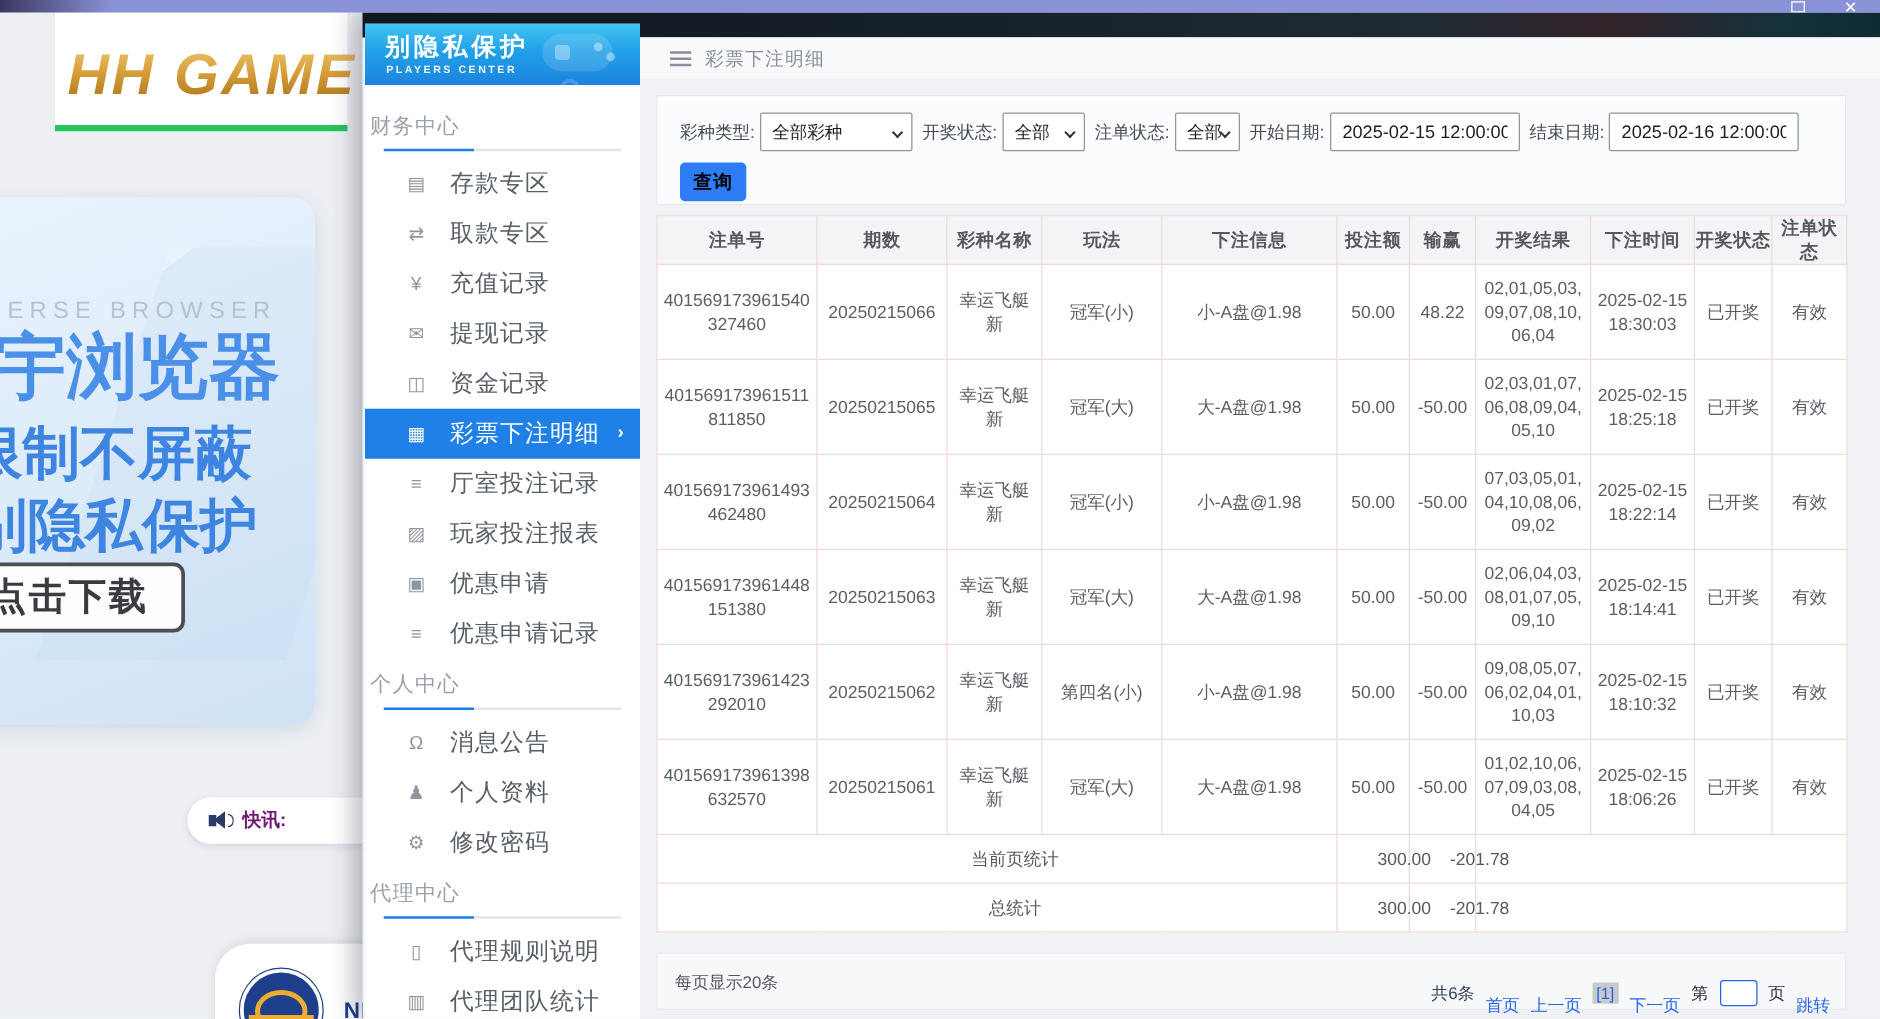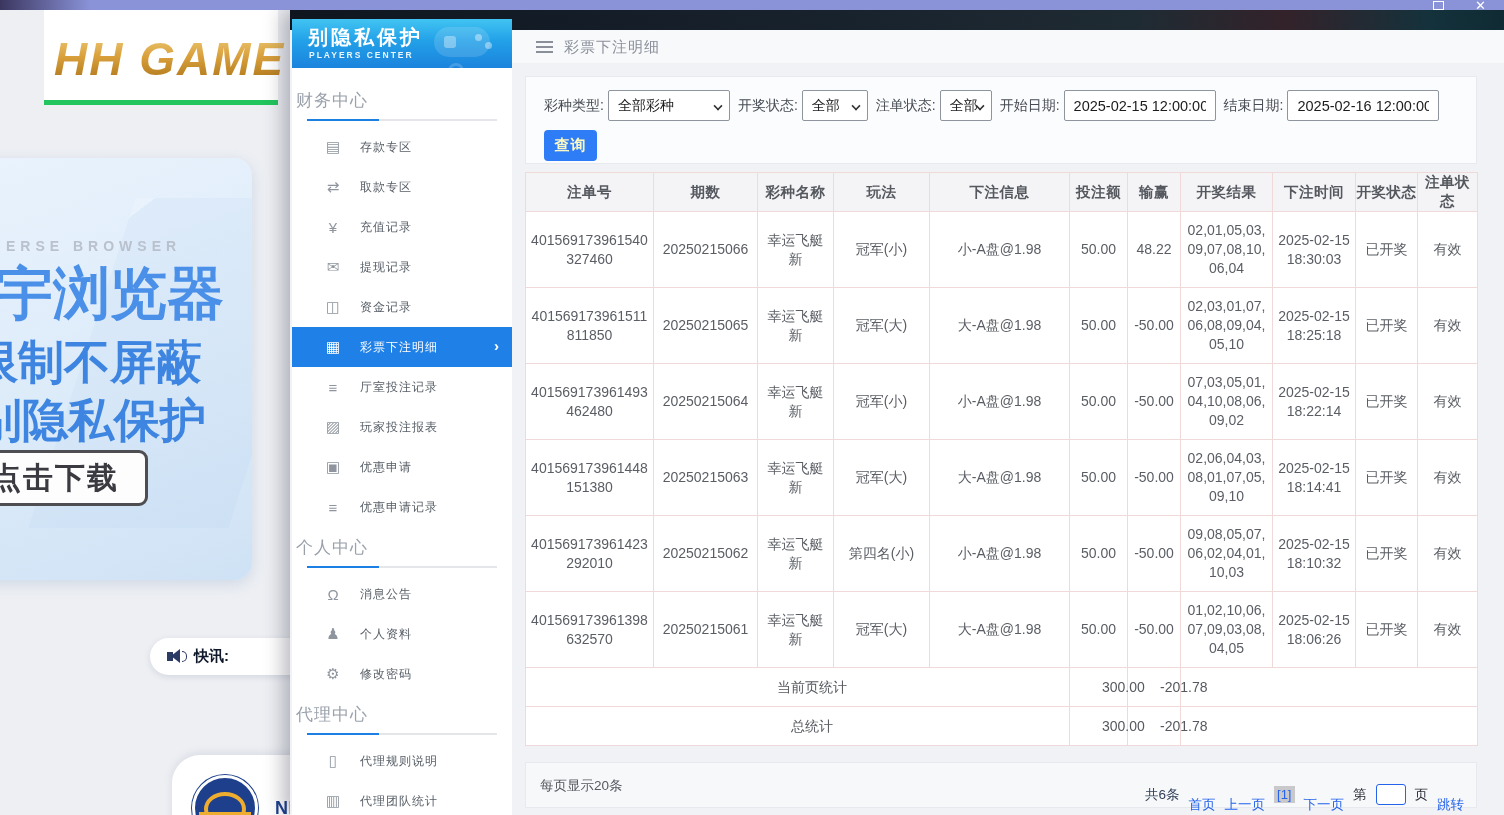--- a/index.html
+++ b/index.html
@@ -17,34 +17,34 @@
   .logo-band { position:absolute; left:0; top:0; width:234px; height:95px; background:#ffffff; border-bottom:5px solid #22c55e;margin-left:44px; }
   .logo-text { position:absolute; left:10px; top:22px; font-size:46px; font-weight:900; font-style:italic; letter-spacing:2px;
     background:linear-gradient(180deg,#f0cf7e 0%,#d9a03c 45%,#a86f14 100%);
     -webkit-background-clip:text; background-clip:text; -webkit-text-fill-color:transparent; color:#c08a2e; white-space:nowrap; }
 
   .ad-card { position:absolute; left:-60px; top:148px; width:312px; height:422px; border-radius:18px;
     background:linear-gradient(160deg,#eaf3fd 0%,#dcebf9 55%,#cfe2f5 100%); overflow:hidden;
     box-shadow:0 4px 14px rgba(120,150,190,.25); }
   .ad-deco { position:absolute; right:-30px; top:40px; width:200px; height:330px;
     background:linear-gradient(135deg,rgba(255,255,255,.5) 0 14px,rgba(170,200,235,.35) 14px 28px) ; opacity:.35; transform:skewX(-18deg); }
-  .ad-en { position:absolute; left:66px; top:80px; font-size:14px; letter-spacing:5px; color:#b9c1cd; font-weight:700; white-space:nowrap; }
+  .ad-en { position:absolute; left:66px; top:80px; font-size:19px; letter-spacing:5px; color:#b9c1cd; font-weight:400; white-space:nowrap; }
   .ad-h1 { position:absolute; left:56px; top:98px; font-size:57px; font-weight:900; color:#4a90e8; white-space:nowrap; }
   .ad-l2 { position:absolute; left:32px; top:174px; font-size:46px; font-weight:900; color:#3d85e0; white-space:nowrap; }
   .ad-l3 { position:absolute; left:36px; top:232px; font-size:46px; font-weight:900; color:#3d85e0; white-space:nowrap; }
   .ad-btn { position:absolute; left:22px; top:292px; width:186px; height:56px; background:#fdfdfe; border:3px solid #4d4d52;
     border-radius:9px; color:#3a3a40; font-size:30px; font-weight:700; text-align:center; line-height:50px; letter-spacing:2px; }
 
   .news-pill { position:absolute; left:150px; top:628px; width:170px; height:37px; background:#ffffff; border-radius:19px;
     box-shadow:0 2px 6px rgba(100,110,140,.18); }
   .spk { position:absolute; left:17px; top:11px; width:0; height:0; }
   .spk-box { position:absolute; left:0; top:3px; width:6px; height:9px; background:#2c3a66; }
   .spk-cone { position:absolute; left:4px; top:0; width:0; height:0; border-top:7.5px solid transparent; border-bottom:7.5px solid transparent; border-right:9px solid #2c3a66; }
   .spk-wave { position:absolute; left:15px; top:2px; width:5px; height:11px; border:1.5px solid #2c3a66; border-left:none; border-radius:0 6px 6px 0; }
-  .news-label { position:absolute; left:44px; top:9px; font-size:15px; font-weight:700; color:#0f172a; }
+  .news-label { position:absolute; left:44px; top:9px; font-size:15px; font-weight:700; color:#701a75; }
 
   .nba-card { position:absolute; left:172px; top:745px; width:150px; height:70px; background:#ffffff; border-radius:28px 0 0 0;
     box-shadow:0 -2px 8px rgba(100,110,140,.15); }
   .nba-logo { position:absolute; left:20px; top:20px; width:66px; height:66px; border-radius:50%;
     background:#1d3f8c; border:3px solid #ffffff; box-shadow:0 0 0 1px #1d3f8c; overflow:hidden; }
   .nba-bridge { position:absolute; left:9px; top:14px; width:42px; height:34px; border:4px solid #eead2f; border-radius:50%; background:transparent; }
   .nba-road { position:absolute; left:4px; top:34px; width:52px; height:4px; background:#eead2f; }
   .nba-text { position:absolute; left:103px; top:43px; font-size:18px; font-weight:900; color:#1d3f8c; letter-spacing:.5px; }
 
   
@@ -61,21 +61,21 @@
   .gamepad { position:absolute; right:22px; top:8px; width:56px; height:30px; border-radius:16px; background:rgba(255,255,255,.14); }
   .gamepad:before { content:""; position:absolute; left:10px; top:9px; width:12px; height:12px; background:rgba(255,255,255,.35); border-radius:3px; }
   .gamepad:after { content:""; position:absolute; right:8px; top:7px; width:7px; height:7px; background:rgba(255,255,255,.4); border-radius:50%; box-shadow:10px 8px 0 rgba(255,255,255,.4); }
   .gp-dot { position:absolute; right:48px; top:44px; width:16px; height:16px; border:3px solid rgba(255,255,255,.18); border-radius:50%; }
 
   .sb-body { position:absolute; left:0; top:49px; width:220px; height:747px; background:#ffffff; padding-top:12px; }
   .sb-section-title { font-size:17px; color:#9aa1ab; padding:9px 0 7px 4px; letter-spacing:1px; }
   .sb-underline { height:2px; margin:0 15px 6px 15px; background:linear-gradient(to right,#1b7fe4 0,#1b7fe4 72px,#e4e6ea 72px,#e4e6ea 100%); }
   .sb-item { position:relative; height:40px; display:flex; align-items:center; padding-left:30px; cursor:pointer; }
   .sb-item .ic { width:22px; margin-right:16px; color:#8e959e; font-size:15px; text-align:center; flex:0 0 22px; }
-  .sb-item .lb { font-size:12px; color:#575e66; letter-spacing:1px; }
+  .sb-item .lb { font-size:19px; color:#575e66; letter-spacing:1px; }
   .sb-item.active { background:#1f80e8; }
   .sb-item.active .ic, .sb-item.active .lb { color:#ffffff; }
   .sb-item.active .chev { position:absolute; right:13px; top:10px; color:#ffffff; font-size:15px; font-weight:700; }
 
   
   .main { position:absolute; left:222px; top:20px; width:992px; height:785px; background:#f1f2f6; }
   .crumb-bar { position:absolute; left:0; top:0; width:992px; height:33px; background:#f8f9fb; }
   .burger { position:absolute; left:24px; top:11px; width:17px; height:12px;
     border-top:2px solid #8a8f99; border-bottom:2px solid #8a8f99; }
   .burger:before { content:""; position:absolute; left:0; top:3px; width:17px; height:2px; background:#8a8f99; }
@@ -83,21 +83,21 @@
 
   .filter-panel { position:absolute; left:13px; top:46px; width:952px; height:88px; background:#fbfcfd; border:1px solid #e7e9ef; }
   .filter-row { position:absolute; left:10px; top:13px; height:31px; display:flex; align-items:center; }
   .f-label { font-size:14px; color:#474c54; margin:0 4px 0 8px; white-space:nowrap; }
   .selectbox { position:relative; height:31px; background:#fff; border:1px solid #8f959e; border-radius:2px; display:flex; align-items:center; padding:0 24px 0 9px; cursor:pointer; }
   .selectbox .val { font-size:14px; color:#1c1c1e; white-space:nowrap; }
   .selectbox .chevron { position:absolute; right:7px; top:11px; width:8px; height:8px; border-right:2px solid #333; border-bottom:2px solid #333; transform:rotate(45deg) scale(.8); }
   .s-wide { width:122px; } .s-mid { width:66px; } .s-small { width:52px; }
   .dateinput { height:31px; width:152px; border:1px solid #8f959e; border-radius:2px; font-size:14.5px; color:#1c1c1e; padding:0 9px; font-family:inherit; background:#fff; }
   .btn-search { position:absolute; left:18px; top:53px; width:53px; height:31px; background:#2e7cf6; border:none; border-radius:4px;
-    color:#fef9c3; font-size:15px; font-weight:700; letter-spacing:1px; cursor:pointer; font-family:inherit; }
+    color:#000000; font-size:15px; font-weight:700; letter-spacing:1px; cursor:pointer; font-family:inherit; }
 
   .table-wrap { position:absolute; left:13px; top:142px; width:880px; }
   table.bets { width:952px; border-collapse:collapse; table-layout:fixed; background:#fff; }
   table.bets th { background:#f4f4f6; color:#55595f; font-size:14.5px; font-weight:700; height:38px; border:1px solid #f0d9d9; letter-spacing:.5px; }
   table.bets td { border:1px solid #f0d9d9; color:#5a5e64; font-size:14px; text-align:center; vertical-align:middle; line-height:19px; padding:2px 3px; }
   table.bets tbody tr.data-row { height:76px; }
   td.c-order, td.c-result { word-break:break-all; }
   td.c-amt, td.c-win { text-align:right; padding-right:6px; }
   tr.summary { height:39px; }
   tr.summary td { font-size:14px; color:#55595f;padding-left:32px; }

